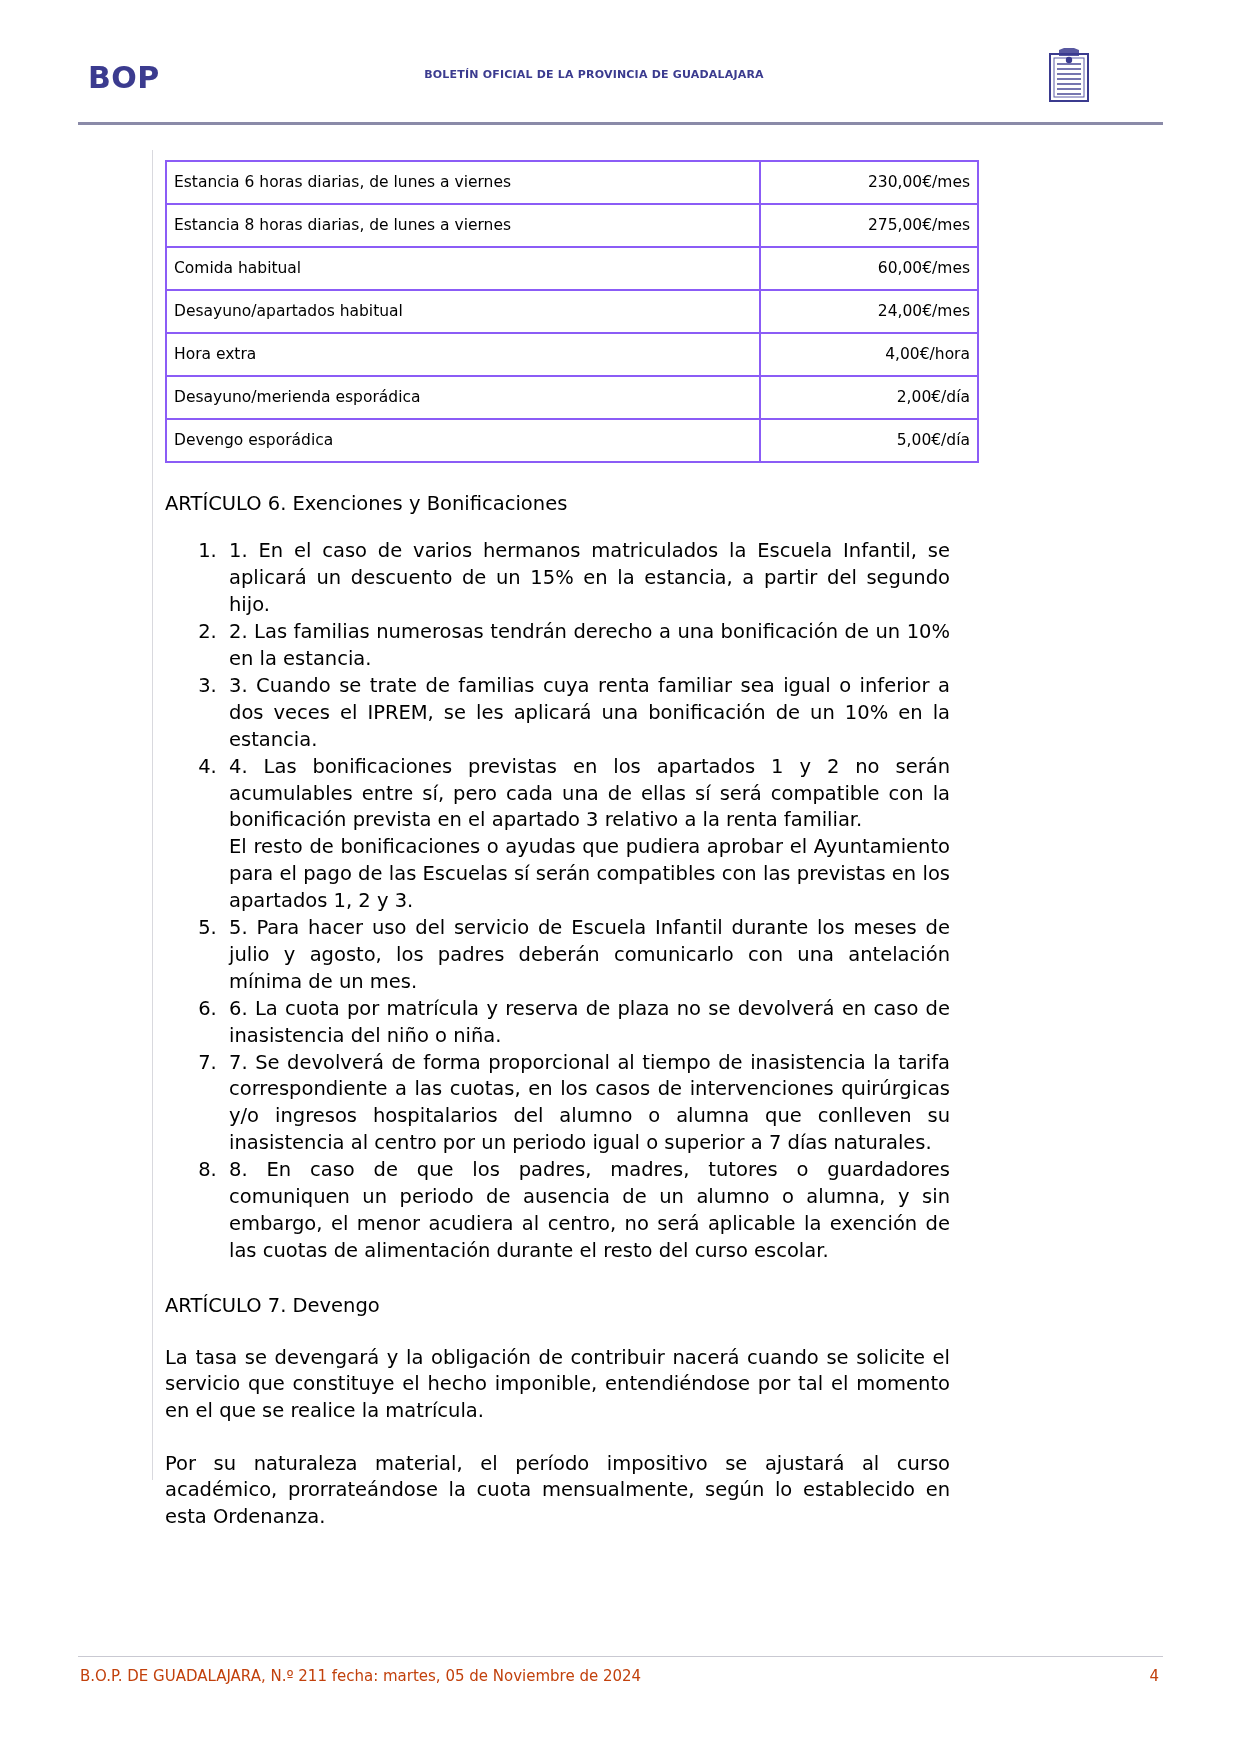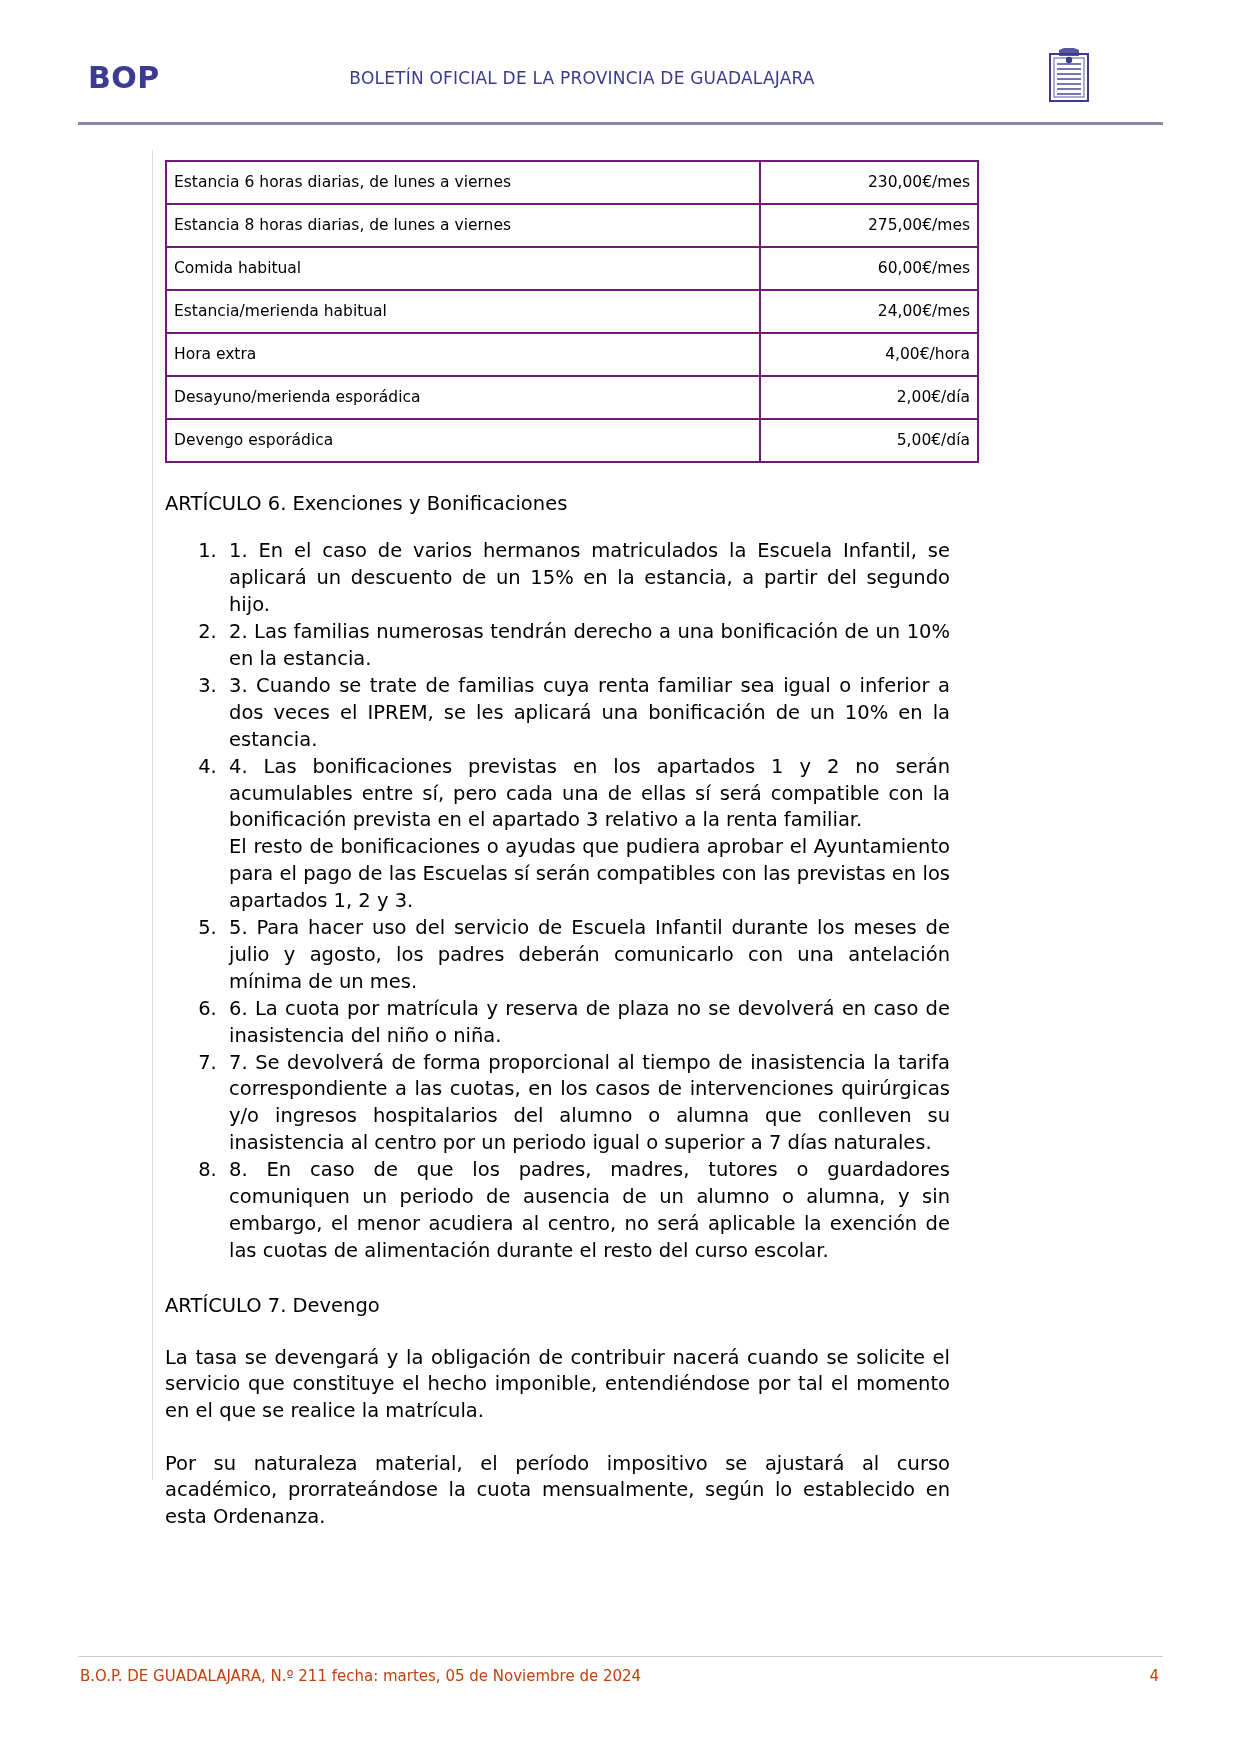--- a/index.html
+++ b/index.html
@@ -46,27 +46,27 @@
     left: 10px;
     top: 8px;
     font-family: "DejaVu Sans", sans-serif;
     font-weight: bold;
     font-size: 30px;
     letter-spacing: 0.5px;
     color: #3b3b8f;
   }
   .header-title {
     position: absolute;
-    left: 4px;
+    left: 16px;
     top: 16px;
     width: 1000px;
     text-align: center;
     font-family: "DejaVu Sans", sans-serif;
-    font-weight: normal;
-    font-size: 17px;
+    font-weight: bold;
+    font-size: 11px;
     letter-spacing: 0.2px;
     color: #3b3b8f;
     white-space: nowrap;
   }
   .crest {
     position: absolute;
     right: 72px;
     top: -4px;
     width: 44px;
     height: 58px;
@@ -89,21 +89,21 @@
   }
 
   
   table.fee-table {
     border-collapse: collapse;
     width: 780px;
     table-layout: fixed;
     margin: 0;
   }
   table.fee-table td {
-    border: 2px solid #701a75;
+    border: 2px solid #8b5cf6;
     height: 41px;
     padding: 0 7px;
     font-size: 15.5px;
     font-family: "DejaVu Sans", sans-serif;
     vertical-align: middle;
     line-height: 1.15;
   }
   td.concept {
     width: 578px;
     text-align: left;
@@ -225,21 +225,21 @@
         </tr>
         <tr>
           <td class="concept">Estancia 8 horas diarias, de lunes a viernes</td>
           <td class="price">275,00€/mes</td>
         </tr>
         <tr>
           <td class="concept">Comida habitual</td>
           <td class="price">60,00€/mes</td>
         </tr>
         <tr>
-          <td class="concept">Estancia/merienda habitual</td>
+          <td class="concept">Desayuno/apartados habitual</td>
           <td class="price">24,00€/mes</td>
         </tr>
         <tr>
           <td class="concept">Hora extra</td>
           <td class="price">4,00€/hora</td>
         </tr>
         <tr>
           <td class="concept">Desayuno/merienda esporádica</td>
           <td class="price">2,00€/día</td>
         </tr>

